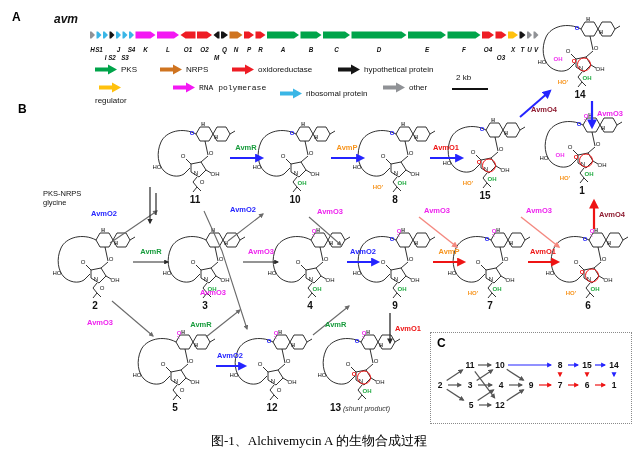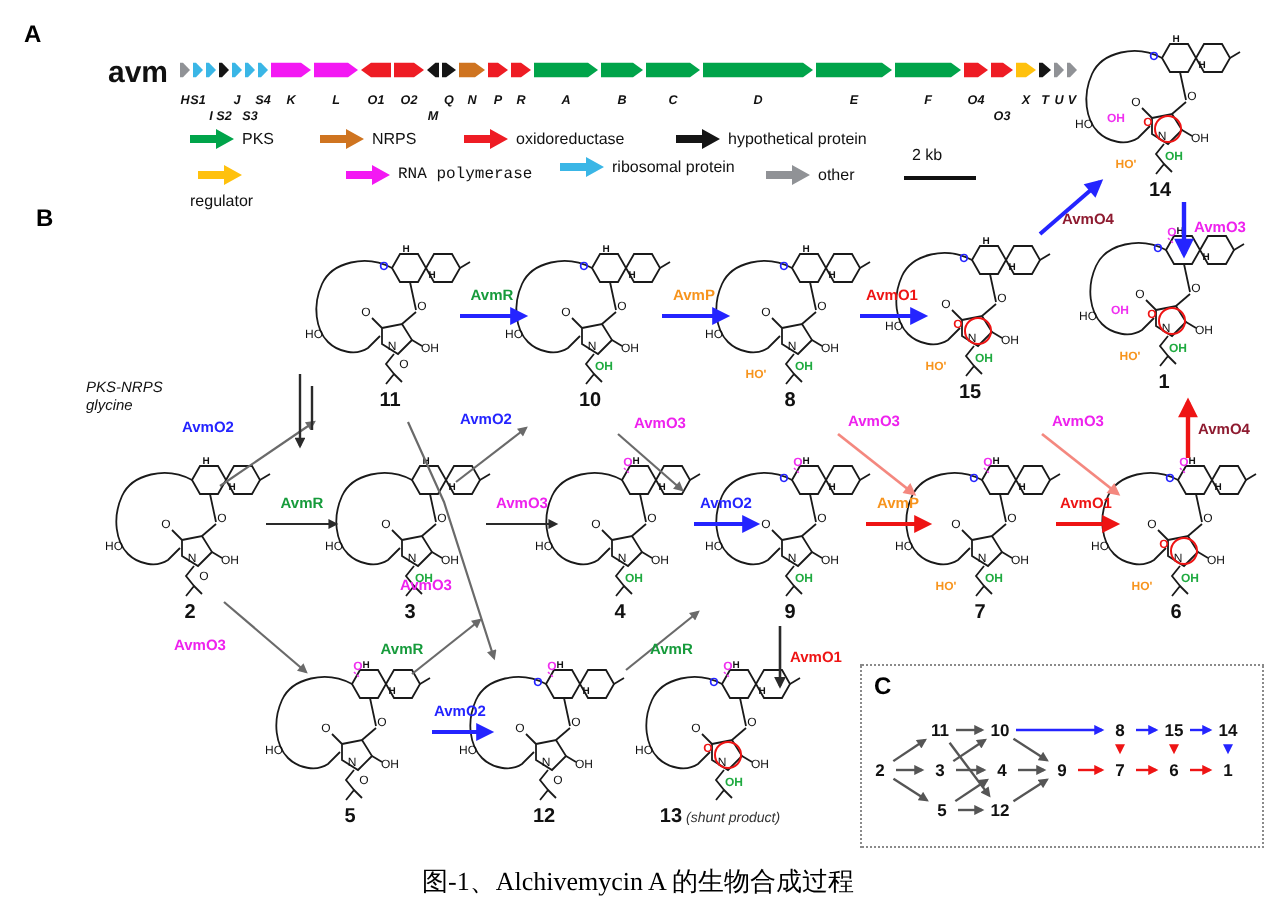--- a/index.html
+++ b/index.html
@@ -6,34 +6,34 @@
   #fig{position:relative;width:638px;height:461px;background:#fff;overflow:hidden;
        font-family:"Liberation Sans",sans-serif;}
   .panel-label{position:absolute;font-weight:bold;font-size:12px;color:#000;}
   .abs{position:absolute;}
   svg text{font-family:"Liberation Sans",sans-serif;}
   .legend-item{position:absolute;display:flex;align-items:center;gap:3px;font-size:8px;color:#111;justify-content:space-between;}
   .compound{position:absolute;width:84px;}
   .compound .num{margin-top:-6px;text-align:center;font-weight:bold;font-size:10px;color:#111;}
   .compound .num .note{font-weight:normal;font-style:italic;font-size:7px;color:#333;}
   #precursors{position:absolute;left:44px;top:150px;font-size:7.5px;line-height:1.3;color:#111;}
-  #cyclase{position:absolute;left:43px;top:189px;font-size:7.5px;line-height:1.25;color:#111;font-style:italic;}
+  #cyclase{position:absolute;left:43px;top:189px;font-size:7.5px;line-height:1.25;color:#111;}
   #panelC-box{position:absolute;left:430px;top:332px;width:200px;height:90px;
               border:1px dotted #8a8a8a;background:#fff;}
   #caption{position:absolute;left:0;top:432px;width:638px;text-align:center;
            font-family:"Liberation Serif",serif;font-size:13px;color:#000;}
   #scalebar-line{position:absolute;left:452px;top:88px;width:36px;height:2px;background:#111;}
   #scalebar-text{position:absolute;left:456px;top:73px;font-size:8px;color:#111;}
 </style>
 </head>
 <body>
 
 <div id="fig">
   <div class="panel-label" style="left:12px;top:10px;">A</div>
-  <div class="abs" style="left:54px;top:28px;font-weight:bold;font-size:15px;color:#111;">avm</div>
+  <div class="abs" style="left:54px;top:12px;font-style:italic;font-weight:bold;font-size:12px;color:#111;">avm</div>
 
   <svg id="genes" class="abs" style="left:0;top:0;" width="638" height="64">
       <polygon points="90,31.4 91.5,31.4 95,35 91.5,38.6 90,38.6" fill="#909296"></polygon>
       <text x="92.5" y="52" fill="#111" font-size="6.3" text-anchor="middle" font-weight="bold" font-style="italic">H</text>
       <polygon points="96.5,31.4 98,31.4 101.5,35 98,38.6 96.5,38.6" fill="#3ab6e6"></polygon>
       <text x="99" y="52" fill="#111" font-size="6.3" text-anchor="middle" font-weight="bold" font-style="italic">S1</text>
       <polygon points="103,31.4 104.5,31.4 108,35 104.5,38.6 103,38.6" fill="#3ab6e6"></polygon>
       <text x="105.5" y="60" fill="#111" font-size="6.3" text-anchor="middle" font-weight="bold" font-style="italic">I</text>
       <polygon points="109.5,31.4 111,31.4 114.5,35 111,38.6 109.5,38.6" fill="#151515"></polygon>
       <text x="112" y="60" fill="#111" font-size="6.3" text-anchor="middle" font-weight="bold" font-style="italic">S2</text>
@@ -117,21 +117,21 @@
           <polygon points="0,3.5 13,3.5 13,0.5 22,5.5 13,10.5 13,7.5 0,7.5" fill="#ffc10d"></polygon>
         </svg>
         <span>regulator</span>
       </div>
       <div class="legend-item" style="left: 173px; top: 82px; font-family: Liberation Mono, monospace;">
         <svg width="23" height="11">
           <polygon points="0,3.5 13,3.5 13,0.5 22,5.5 13,10.5 13,7.5 0,7.5" fill="#f318f3"></polygon>
         </svg>
         <span>RNA polymerase</span>
       </div>
-      <div class="legend-item" style="left: 280px; top: 78px;">
+      <div class="legend-item" style="left: 280px; top: 88px;">
         <svg width="23" height="11">
           <polygon points="0,3.5 13,3.5 13,0.5 22,5.5 13,10.5 13,7.5 0,7.5" fill="#3ab6e6"></polygon>
         </svg>
         <span>ribosomal protein</span>
       </div>
       <div class="legend-item" style="left: 383px; top: 82px;">
         <svg width="23" height="11">
           <polygon points="0,3.5 13,3.5 13,0.5 22,5.5 13,10.5 13,7.5 0,7.5" fill="#909296"></polygon>
         </svg>
         <span>other</span>

